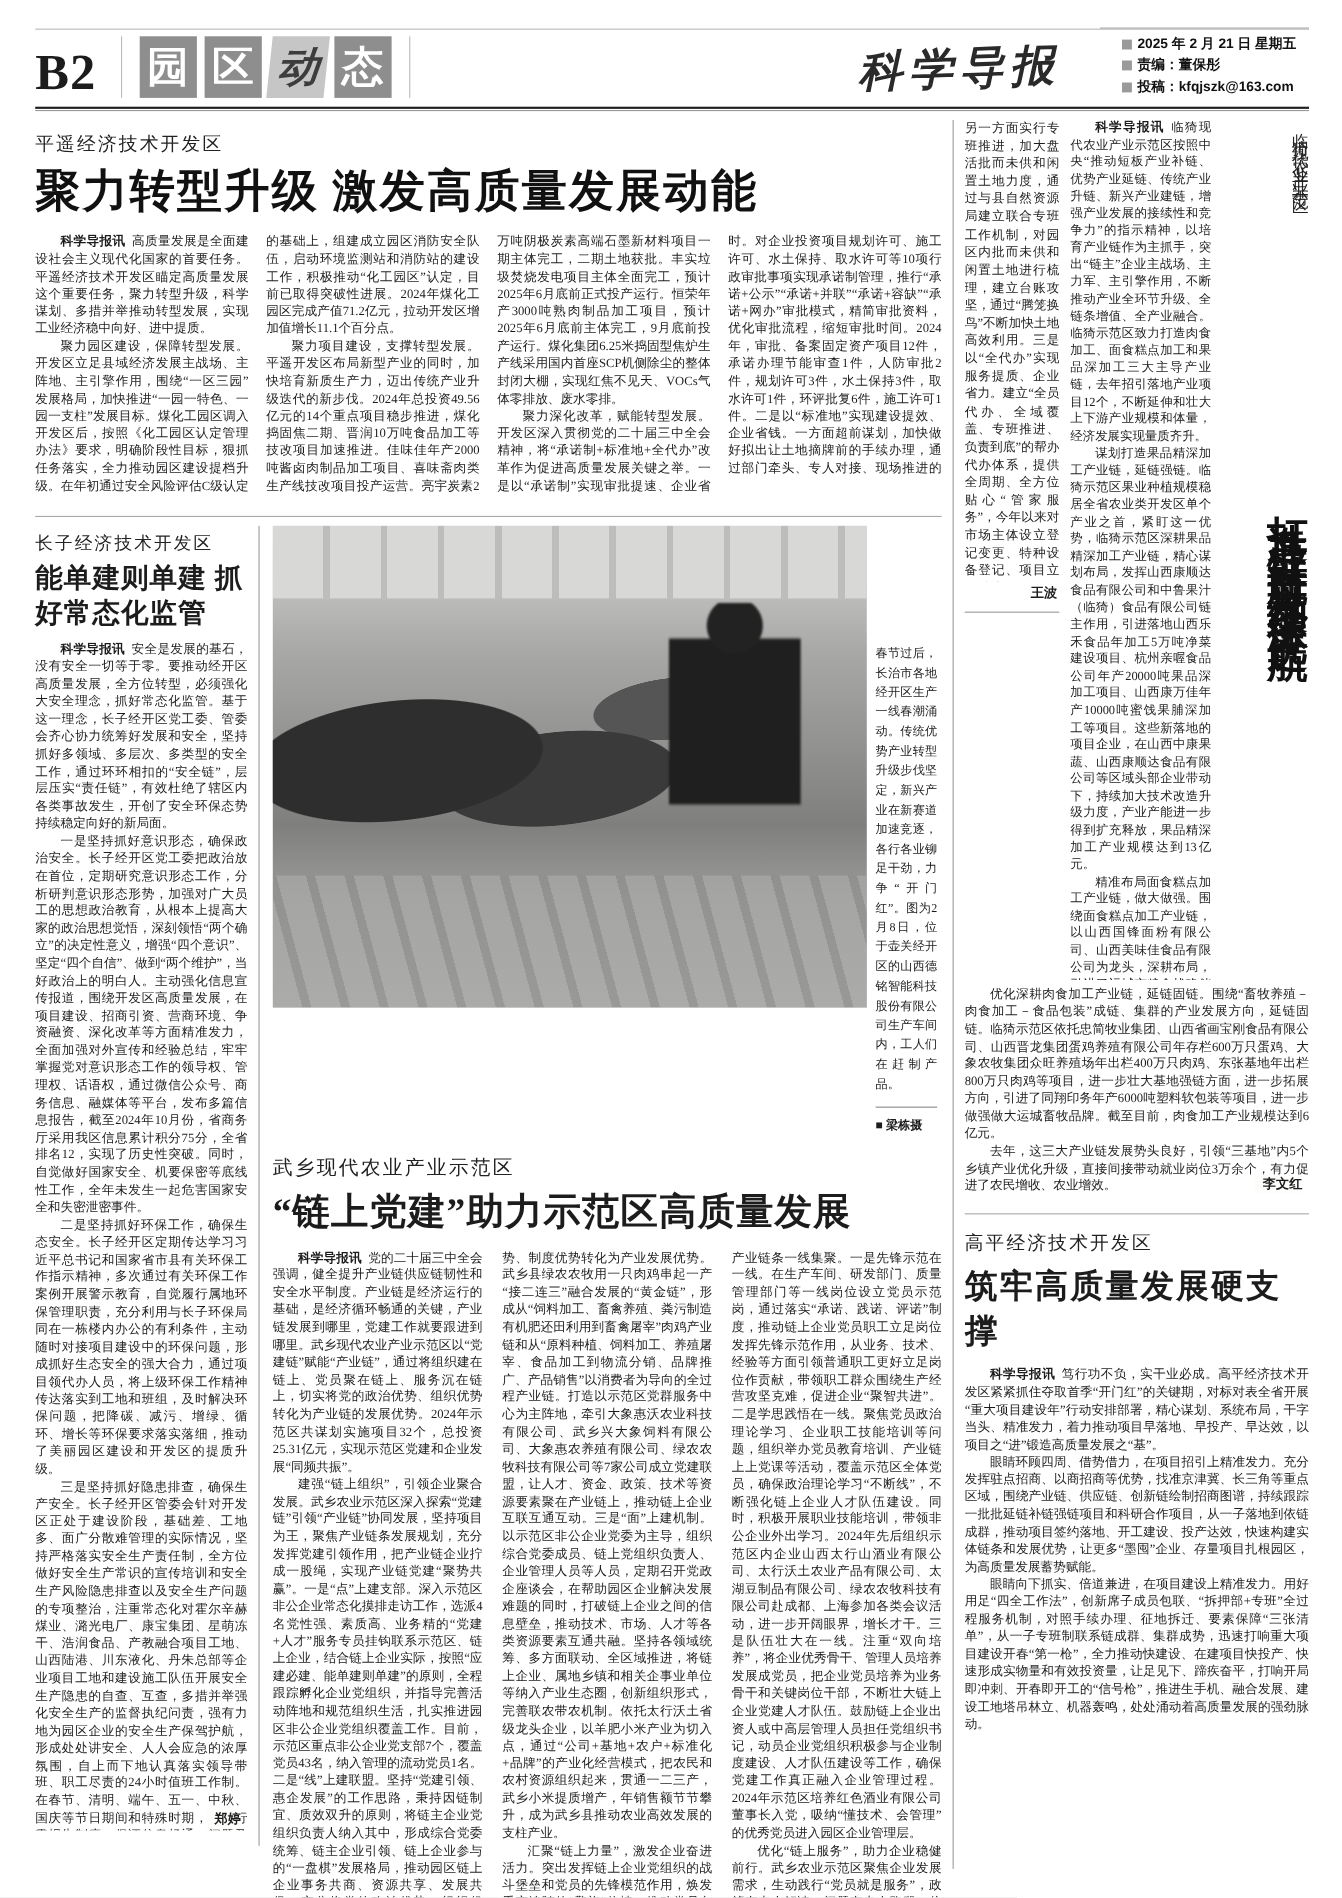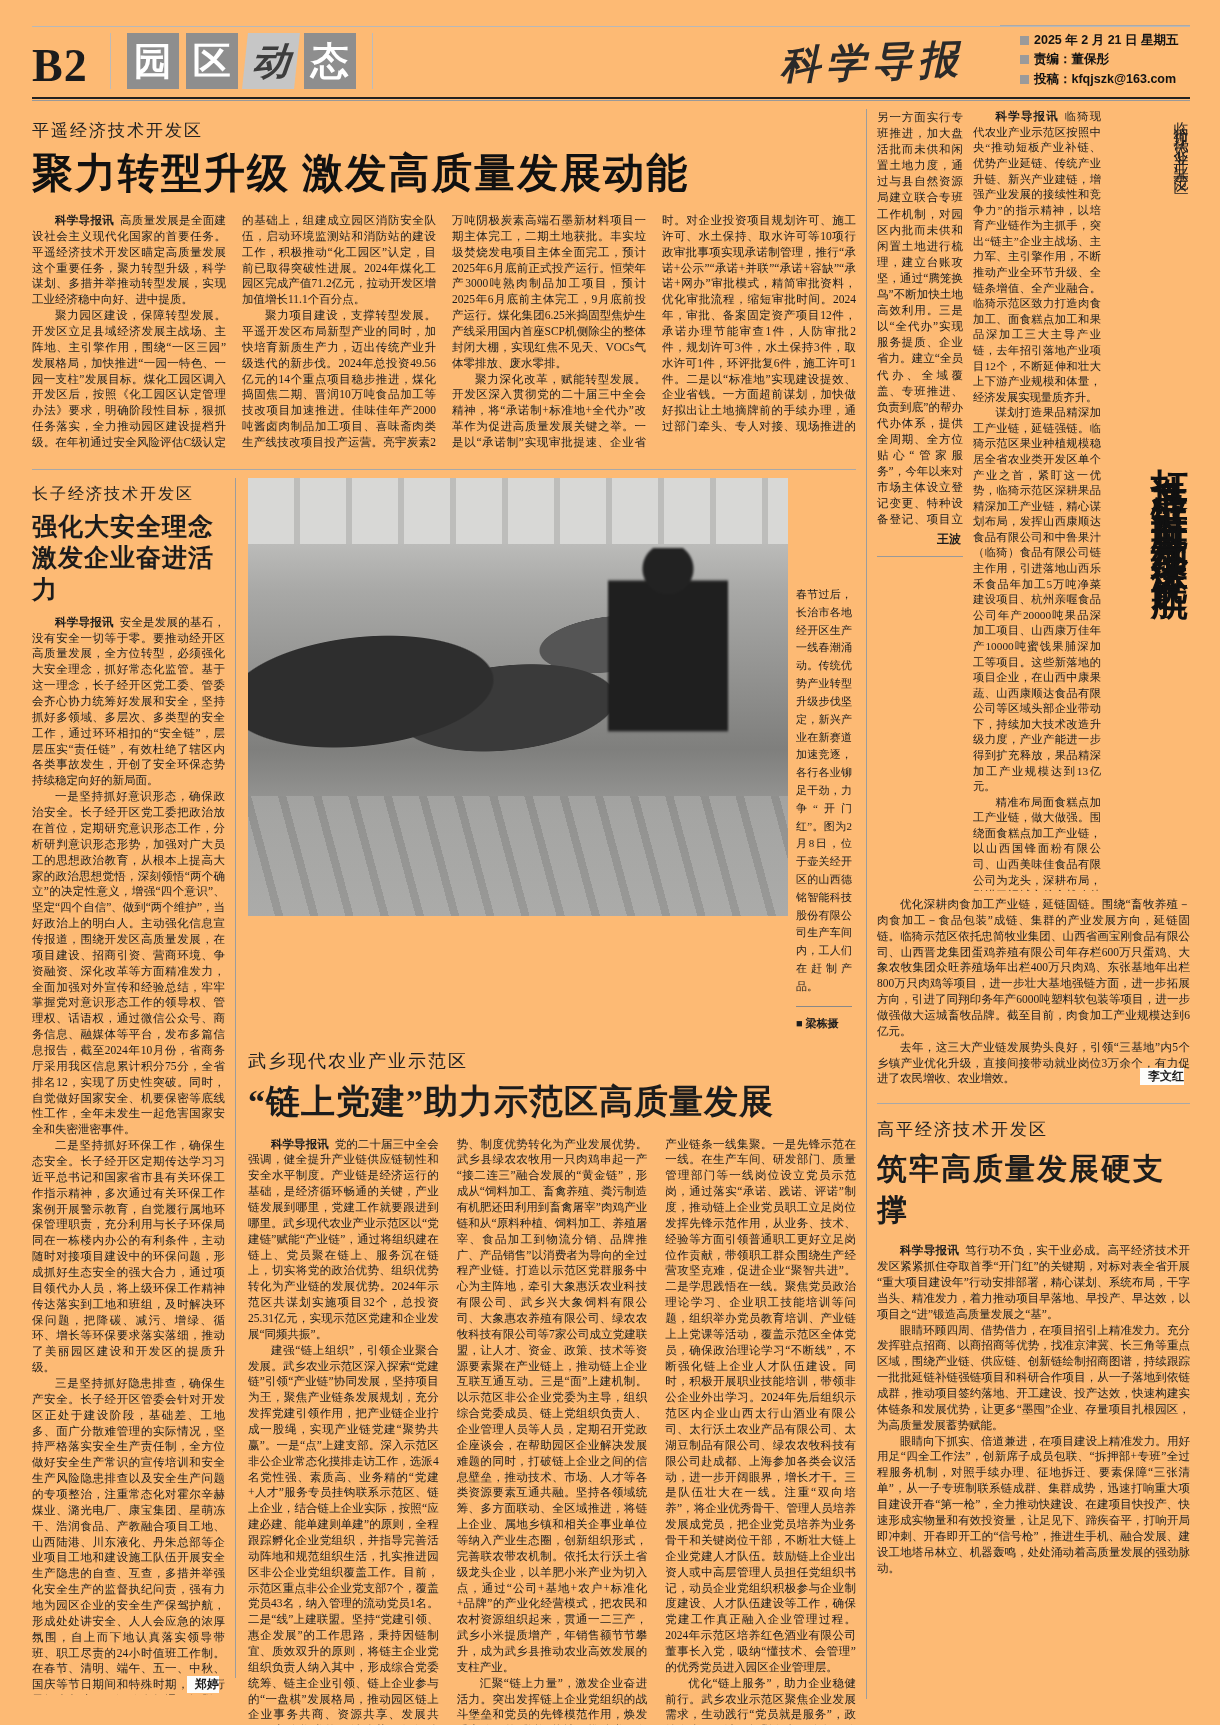--- a/index.html
+++ b/index.html
@@ -1,17 +1,17 @@
 <!DOCTYPE html>
 <html lang="zh"><head>
 <meta charset="utf-8">
 <style>
   * { margin:0; padding:0; box-sizing:border-box; }
   html,body { background:#e8e8e6; }
-  .page { position:relative; width:1220px; height:1725px; margin:0 auto; background:#fdba74;
+  .page { position:relative; width:1220px; height:1725px; margin:0 auto; background:#ffffff;
           font-family:"Liberation Serif","DejaVu Serif",serif; color:#1c1c1c; overflow:hidden;
           padding:26px 30px 0 32px; }
   
   .topline { border-top:1px solid #b8b8b8; }
   .hdr { display:flex; align-items:flex-end; height:72px; padding:6px 0 8px 0;
          border-bottom:2px solid #222; position:relative; }
   .hdr:after{content:"";position:absolute;left:0;right:0;bottom:-4px;border-bottom:1px solid #999;}
   .pageno { font-family:"Liberation Serif",serif; font-weight:bold; font-size:46px; line-height:1; letter-spacing:1px; }
   .sect { display:flex; gap:7px; margin-left:22px; padding:0 16px; border-left:1px solid #bbb; border-right:1px solid #bbb; align-items:flex-end;}
   .sq { width:52px; height:56px; background:#8e8e8e; color:#fff; font-weight:bold; font-size:38px;
@@ -130,21 +130,21 @@
             <p class="body"><span class="lead">科学导报讯</span>高质量发展是全面建设社会主义现代化国家的首要任务。平遥经济技术开发区瞄定高质量发展这个重要任务，聚力转型升级，科学谋划、多措并举推动转型发展，实现工业经济稳中向好、进中提质。</p>
             <p class="body">聚力园区建设，保障转型发展。开发区立足县域经济发展主战场、主阵地、主引擎作用，围绕“一区三园”发展格局，加快推进“一园一特色、一园一支柱”发展目标。煤化工园区调入开发区后，按照《化工园区认定管理办法》要求，明确阶段性目标，狠抓任务落实，全力推动园区建设提档升级。在年初通过安全风险评估C级认定的基础上，组建成立园区消防安全队伍，启动环境监测站和消防站的建设工作，积极推动“化工园区”认定，目前已取得突破性进展。2024年煤化工园区完成产值71.2亿元，拉动开发区增加值增长11.1个百分点。</p>
             <p class="body">聚力项目建设，支撑转型发展。平遥开发区布局新型产业的同时，加快培育新质生产力，迈出传统产业升级迭代的新步伐。2024年总投资49.56亿元的14个重点项目稳步推进，煤化捣固焦二期、晋润10万吨食品加工等技改项目加速推进。佳味佳年产2000吨酱卤肉制品加工项目、喜味斋肉类生产线技改项目投产运营。亮宇炭素2万吨阴极炭素高端石墨新材料项目一期主体完工，二期土地获批。丰实垃圾焚烧发电项目主体全面完工，预计2025年6月底前正式投产运行。恒荣年产3000吨熟肉制品加工项目，预计2025年6月底前主体完工，9月底前投产运行。煤化集团6.25米捣固型焦炉生产线采用国内首座SCP机侧除尘的整体封闭大棚，实现红焦不见天、VOCs气体零排放、废水零排。</p>
             <p class="body">聚力深化改革，赋能转型发展。开发区深入贯彻党的二十届三中全会精神，将“承诺制+标准地+全代办”改革作为促进高质量发展关键之举。一是以“承诺制”实现审批提速、企业省时。对企业投资项目规划许可、施工许可、水土保持、取水许可等10项行政审批事项实现承诺制管理，推行“承诺+公示”“承诺+并联”“承诺+容缺”“承诺+网办”审批模式，精简审批资料，优化审批流程，缩短审批时间。2024年，审批、备案固定资产项目12件，承诺办理节能审查1件，人防审批2件，规划许可3件，水土保持3件，取水许可1件，环评批复6件，施工许可1件。二是以“标准地”实现建设提效、企业省钱。一方面超前谋划，加快做好拟出让土地摘牌前的手续办理，通过部门牵头、专人对接、现场推进的方式，为急需办理土地手续的企业化解遇到的各种困难和纠纷。</p>
           </div>
       </div>
 
       <div class="lower">
         <div class="lrail">
           <div class="kicker">长子经济技术开发区</div>
-          <div class="lz-head">强化大安全理念 激发企业奋进活力</div>
+          <div class="lz-head">能单建则单建 抓好常态化监管</div>
           <div class="lz-body">
             <div>
                 <p class="body"><span class="lead">科学导报讯</span>安全是发展的基石，没有安全一切等于零。要推动经开区高质量发展，全方位转型，必须强化大安全理念，抓好常态化监管。基于这一理念，长子经开区党工委、管委会齐心协力统筹好发展和安全，坚持抓好多领域、多层次、多类型的安全工作，通过环环相扣的“安全链”，层层压实“责任链”，有效杜绝了辖区内各类事故发生，开创了安全环保态势持续稳定向好的新局面。</p>
                 <p class="body">一是坚持抓好意识形态，确保政治安全。长子经开区党工委把政治放在首位，定期研究意识形态工作，分析研判意识形态形势，加强对广大员工的思想政治教育，从根本上提高大家的政治思想觉悟，深刻领悟“两个确立”的决定性意义，增强“四个意识”、坚定“四个自信”、做到“两个维护”，当好政治上的明白人。主动强化信息宣传报道，围绕开发区高质量发展，在项目建设、招商引资、营商环境、争资融资、深化改革等方面精准发力，全面加强对外宣传和经验总结，牢牢掌握党对意识形态工作的领导权、管理权、话语权，通过微信公众号、商务信息、融媒体等平台，发布多篇信息报告，截至2024年10月份，省商务厅采用我区信息累计积分75分，全省排名12，实现了历史性突破。同时，自觉做好国家安全、机要保密等底线性工作，全年未发生一起危害国家安全和失密泄密事件。</p>
                 <p class="body">二是坚持抓好环保工作，确保生态安全。长子经开区定期传达学习习近平总书记和国家省市县有关环保工作指示精神，多次通过有关环保工作案例开展警示教育，自觉履行属地环保管理职责，充分利用与长子环保局同在一栋楼内办公的有利条件，主动随时对接项目建设中的环保问题，形成抓好生态安全的强大合力，通过项目领代办人员，将上级环保工作精神传达落实到工地和班组，及时解决环保问题，把降碳、减污、增绿、循环、增长等环保要求落实落细，推动了美丽园区建设和开发区的提质升级。</p>
                 <p class="body">三是坚持抓好隐患排查，确保生产安全。长子经开区管委会针对开发区正处于建设阶段，基础差、工地多、面广分散难管理的实际情况，坚持严格落实安全生产责任制，全方位做好安全生产常识的宣传培训和安全生产风险隐患排查以及安全生产问题的专项整治，注重常态化对霍尔辛赫煤业、潞光电厂、康宝集团、星萌冻干、浩润食品、产教融合项目工地、山西陆港、川东液化、丹朱总部等企业项目工地和建设施工队伍开展安全生产隐患的自查、互查，多措并举强化安全生产的监督执纪问责，强有力地为园区企业的安全生产保驾护航，形成处处讲安全、人人会应急的浓厚氛围，自上而下地认真落实领导带班、职工尽责的24小时值班工作制。在春节、清明、端午、五一、中秋、国庆等节日期间和特殊时期，还实行零报告制度，保证信息畅通，问题及时处置，从而确保全年未发生一起较大生产安全事故，未发生一起重大火灾事故，未发生一起自然灾害重大损失事故。</p>
               </div>
             <div class="byline">郑婷</div>
           </div>
         </div>

